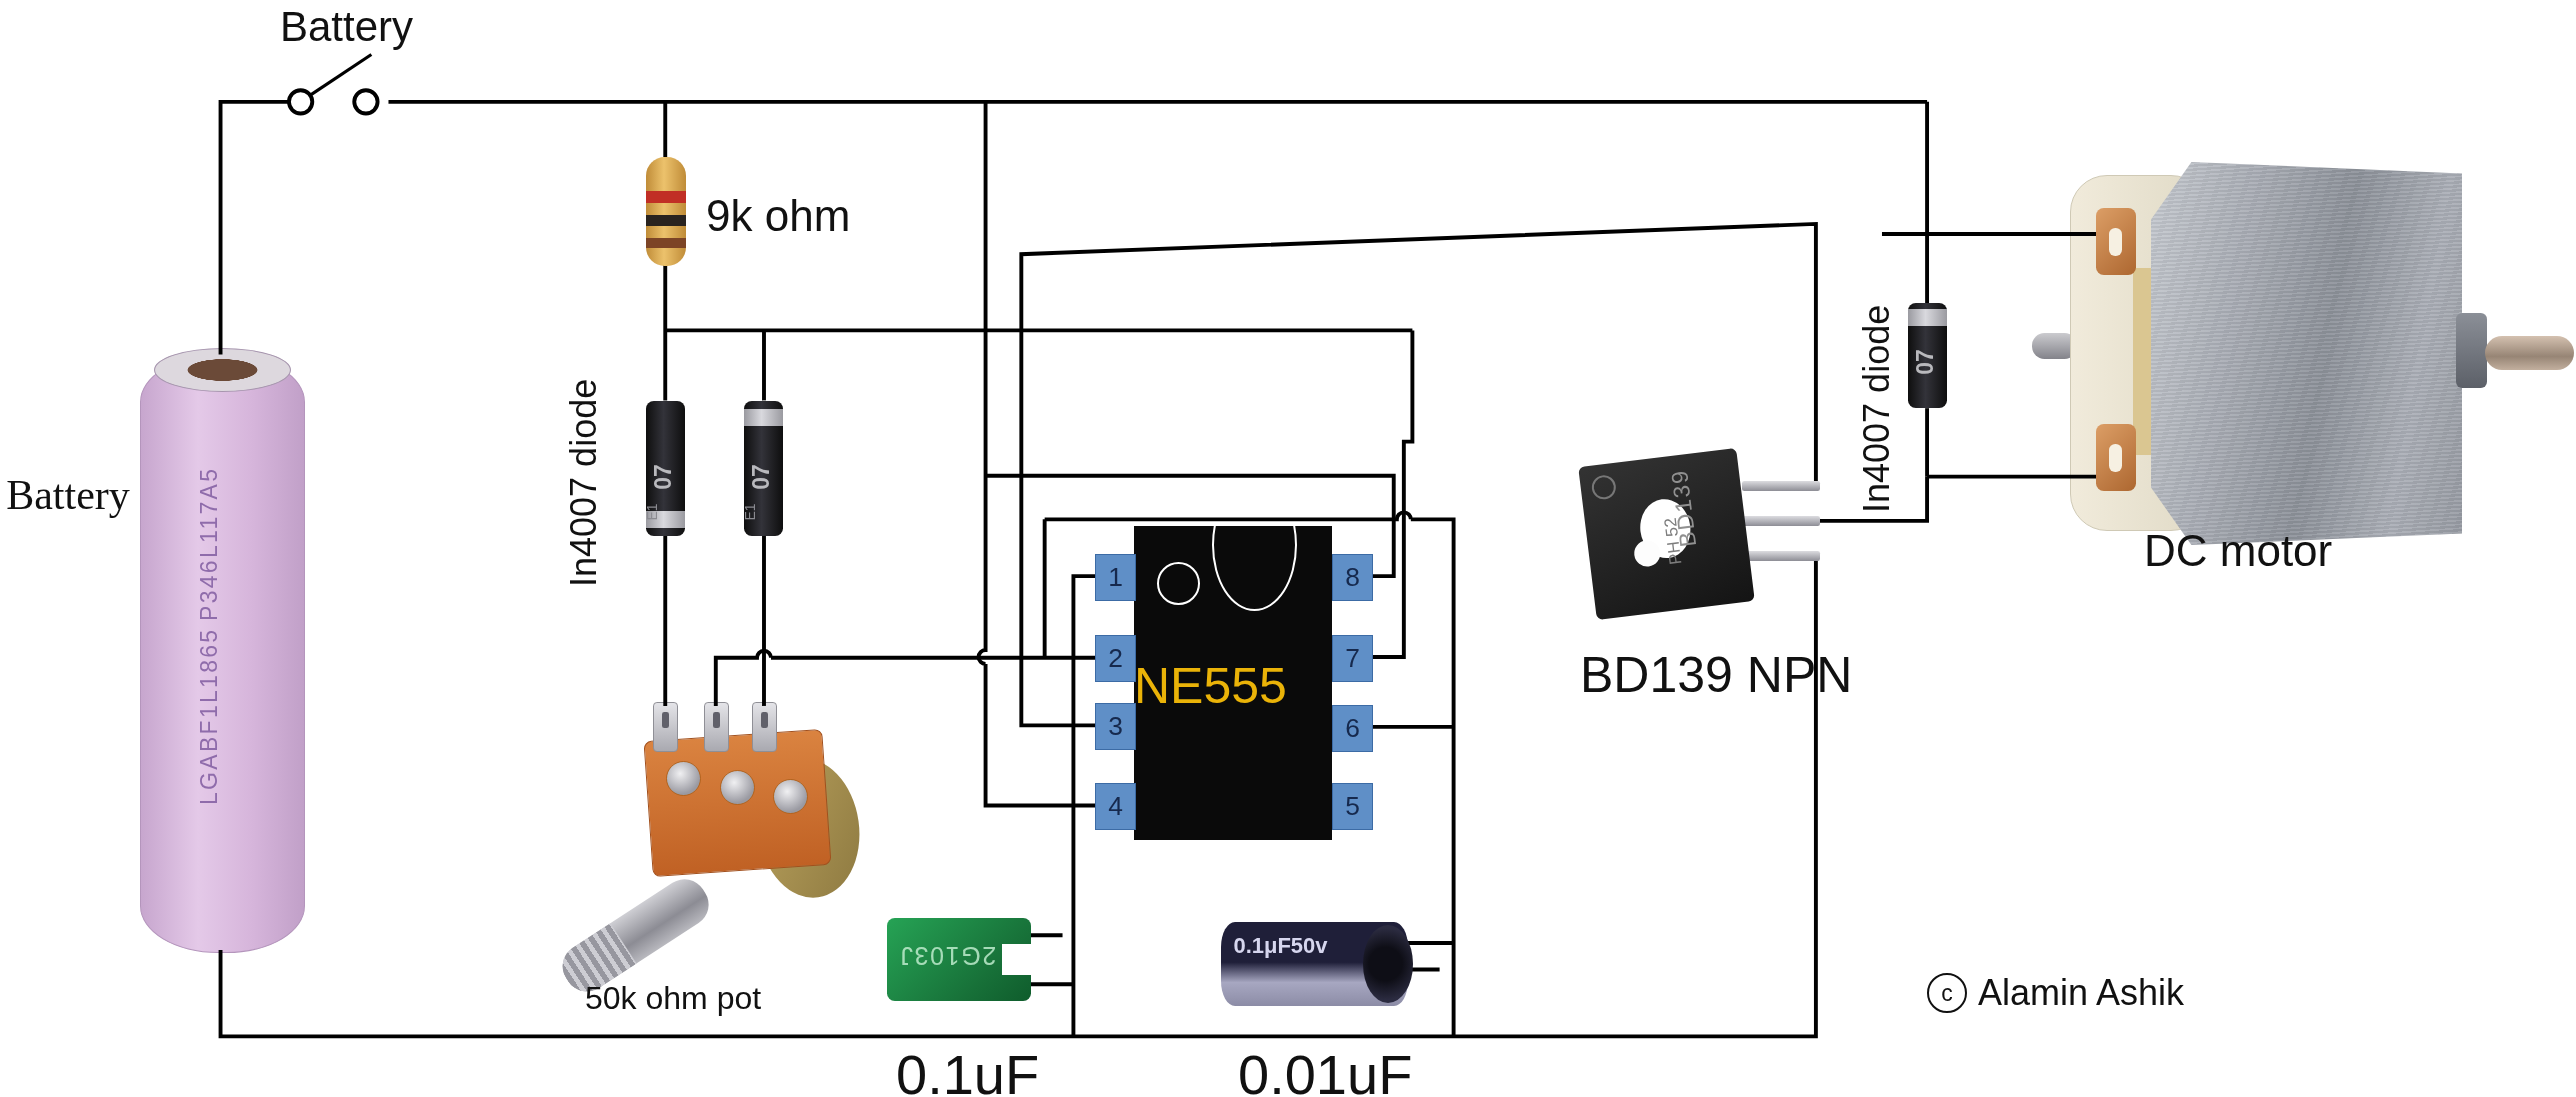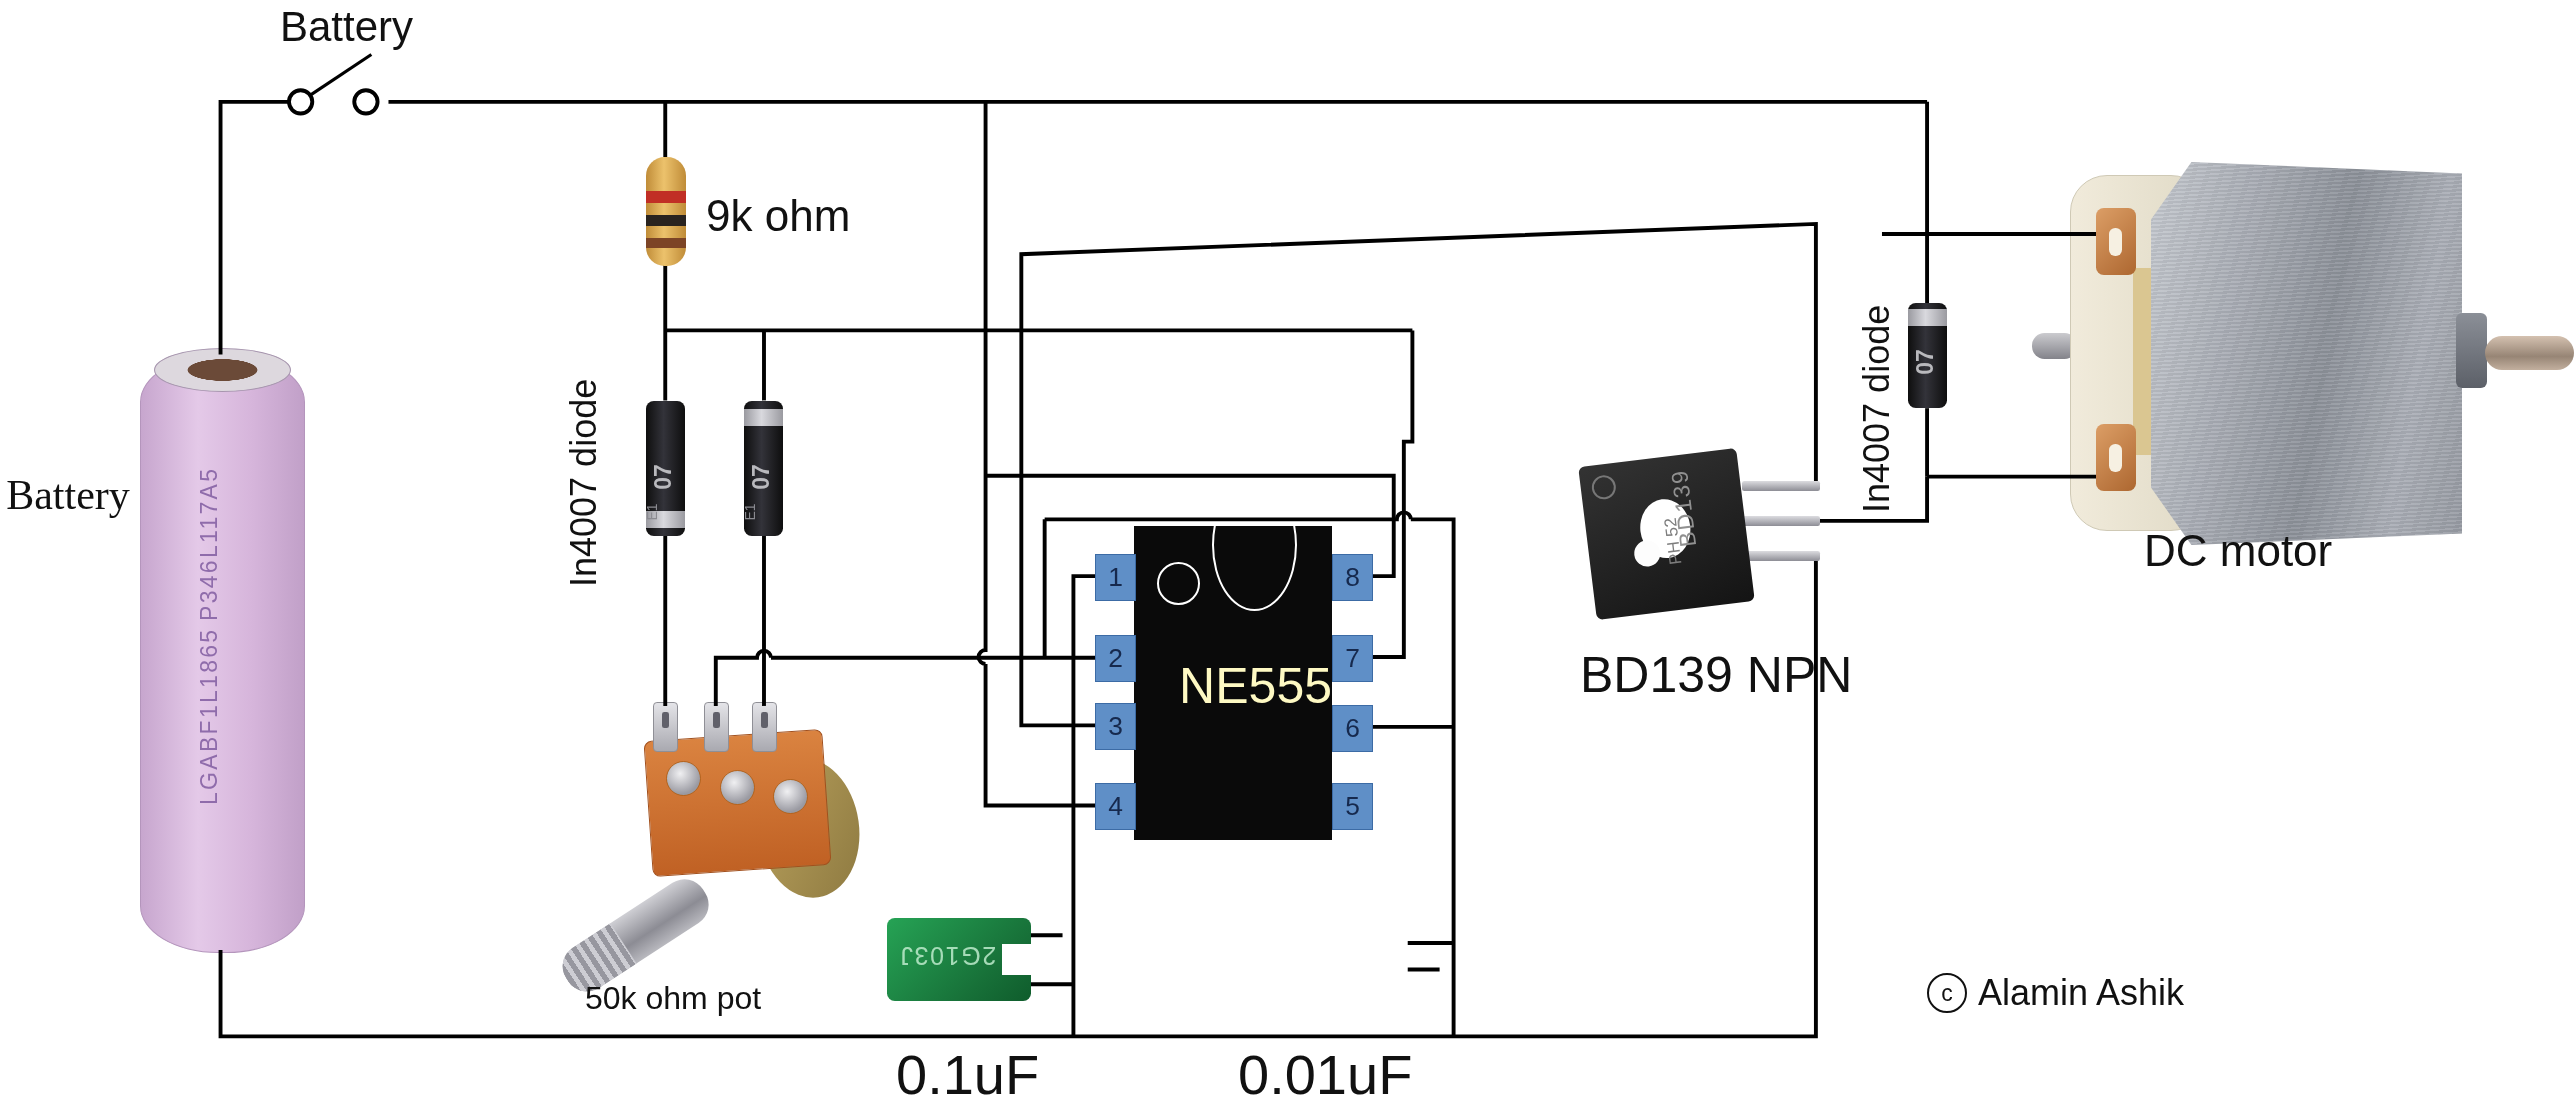--- a/index.html
+++ b/index.html
@@ -80,21 +80,21 @@
   .mot-tex{position:absolute;left:0;top:0;width:100%;height:100%;
     background:repeating-linear-gradient(176deg,rgba(255,255,255,.08) 0 1.6px,rgba(0,0,0,.05) 1.6px 3.9px);}
   .mot-hub{left:2456px;top:313px;width:31px;height:75px;border-radius:6.2px;z-index:2;
     background:linear-gradient(180deg,#8b8f97,#5c6068);}
   .mot-shaft{left:2485px;top:336px;width:89px;height:34px;border-radius:17px;z-index:2;
     background:linear-gradient(180deg,#d4c1b0,#978575 60%,#c2af9e);}
   
   .ic-body{left:1134px;top:526px;width:198px;height:314px;background:#0a0a0a;z-index:4;overflow:hidden;}
   .ic-dot{position:absolute;left:23px;top:36px;width:39px;height:39px;border:2.3px solid #fff;border-radius:50%;}
   .ic-notch{position:absolute;left:78px;top:-47px;width:81px;height:128px;border:2.3px solid #fff;border-radius:50%;}
-  .ic-name{position:absolute;left:0;top:131px;width:100%;text-align:right;color:#fef9c3;font-size:50px;}
+  .ic-name{position:absolute;left:0;top:131px;width:100%;text-align:left;color:#eab308;font-size:50px;}
   .pin{position:absolute;width:39px;height:45px;background:#5f8fc7;border:1.6px solid #3c6ba5;z-index:4;
     display:flex;align-items:center;justify-content:center;font-size:26.4px;color:#16294d;}
   
   .copy{left:1927px;top:972px;z-index:6;display:flex;align-items:center;gap:11px;}
   .copy .cc{width:36px;height:36px;border:2.3px solid #111;border-radius:50%;display:flex;
     align-items:center;justify-content:center;font-size:23px;}
   .copy .nm{font-size:36px;}
 </style>
 </head>
 <body>
@@ -184,20 +184,24 @@
   <div class="rivet" style="left:666px;top:761px;"></div>
   <div class="rivet" style="left:720px;top:770px;"></div>
   <div class="rivet" style="left:773px;top:779px;"></div>
   <div class="abs pot-shaft">
     <div class="pot-knurl"></div>
   </div>
 
   <div class="abs fcap">
     <div class="notch"></div>
     <span class="code">2G103J</span>
+  </div>
+  <div class="abs ecap">
+    <div class="endcap"></div>
+    <span class="etxt">0.1μF50v</span>
   </div>
 
   <div class="abs bjt">
     <div class="hole"></div>
     <div class="hole2"></div>
     <div class="ring"></div>
     <span class="m1">BD139</span>
     <span class="m2">PH 52</span>
   </div>
   <div class="leg" style="top:481px;"></div>

